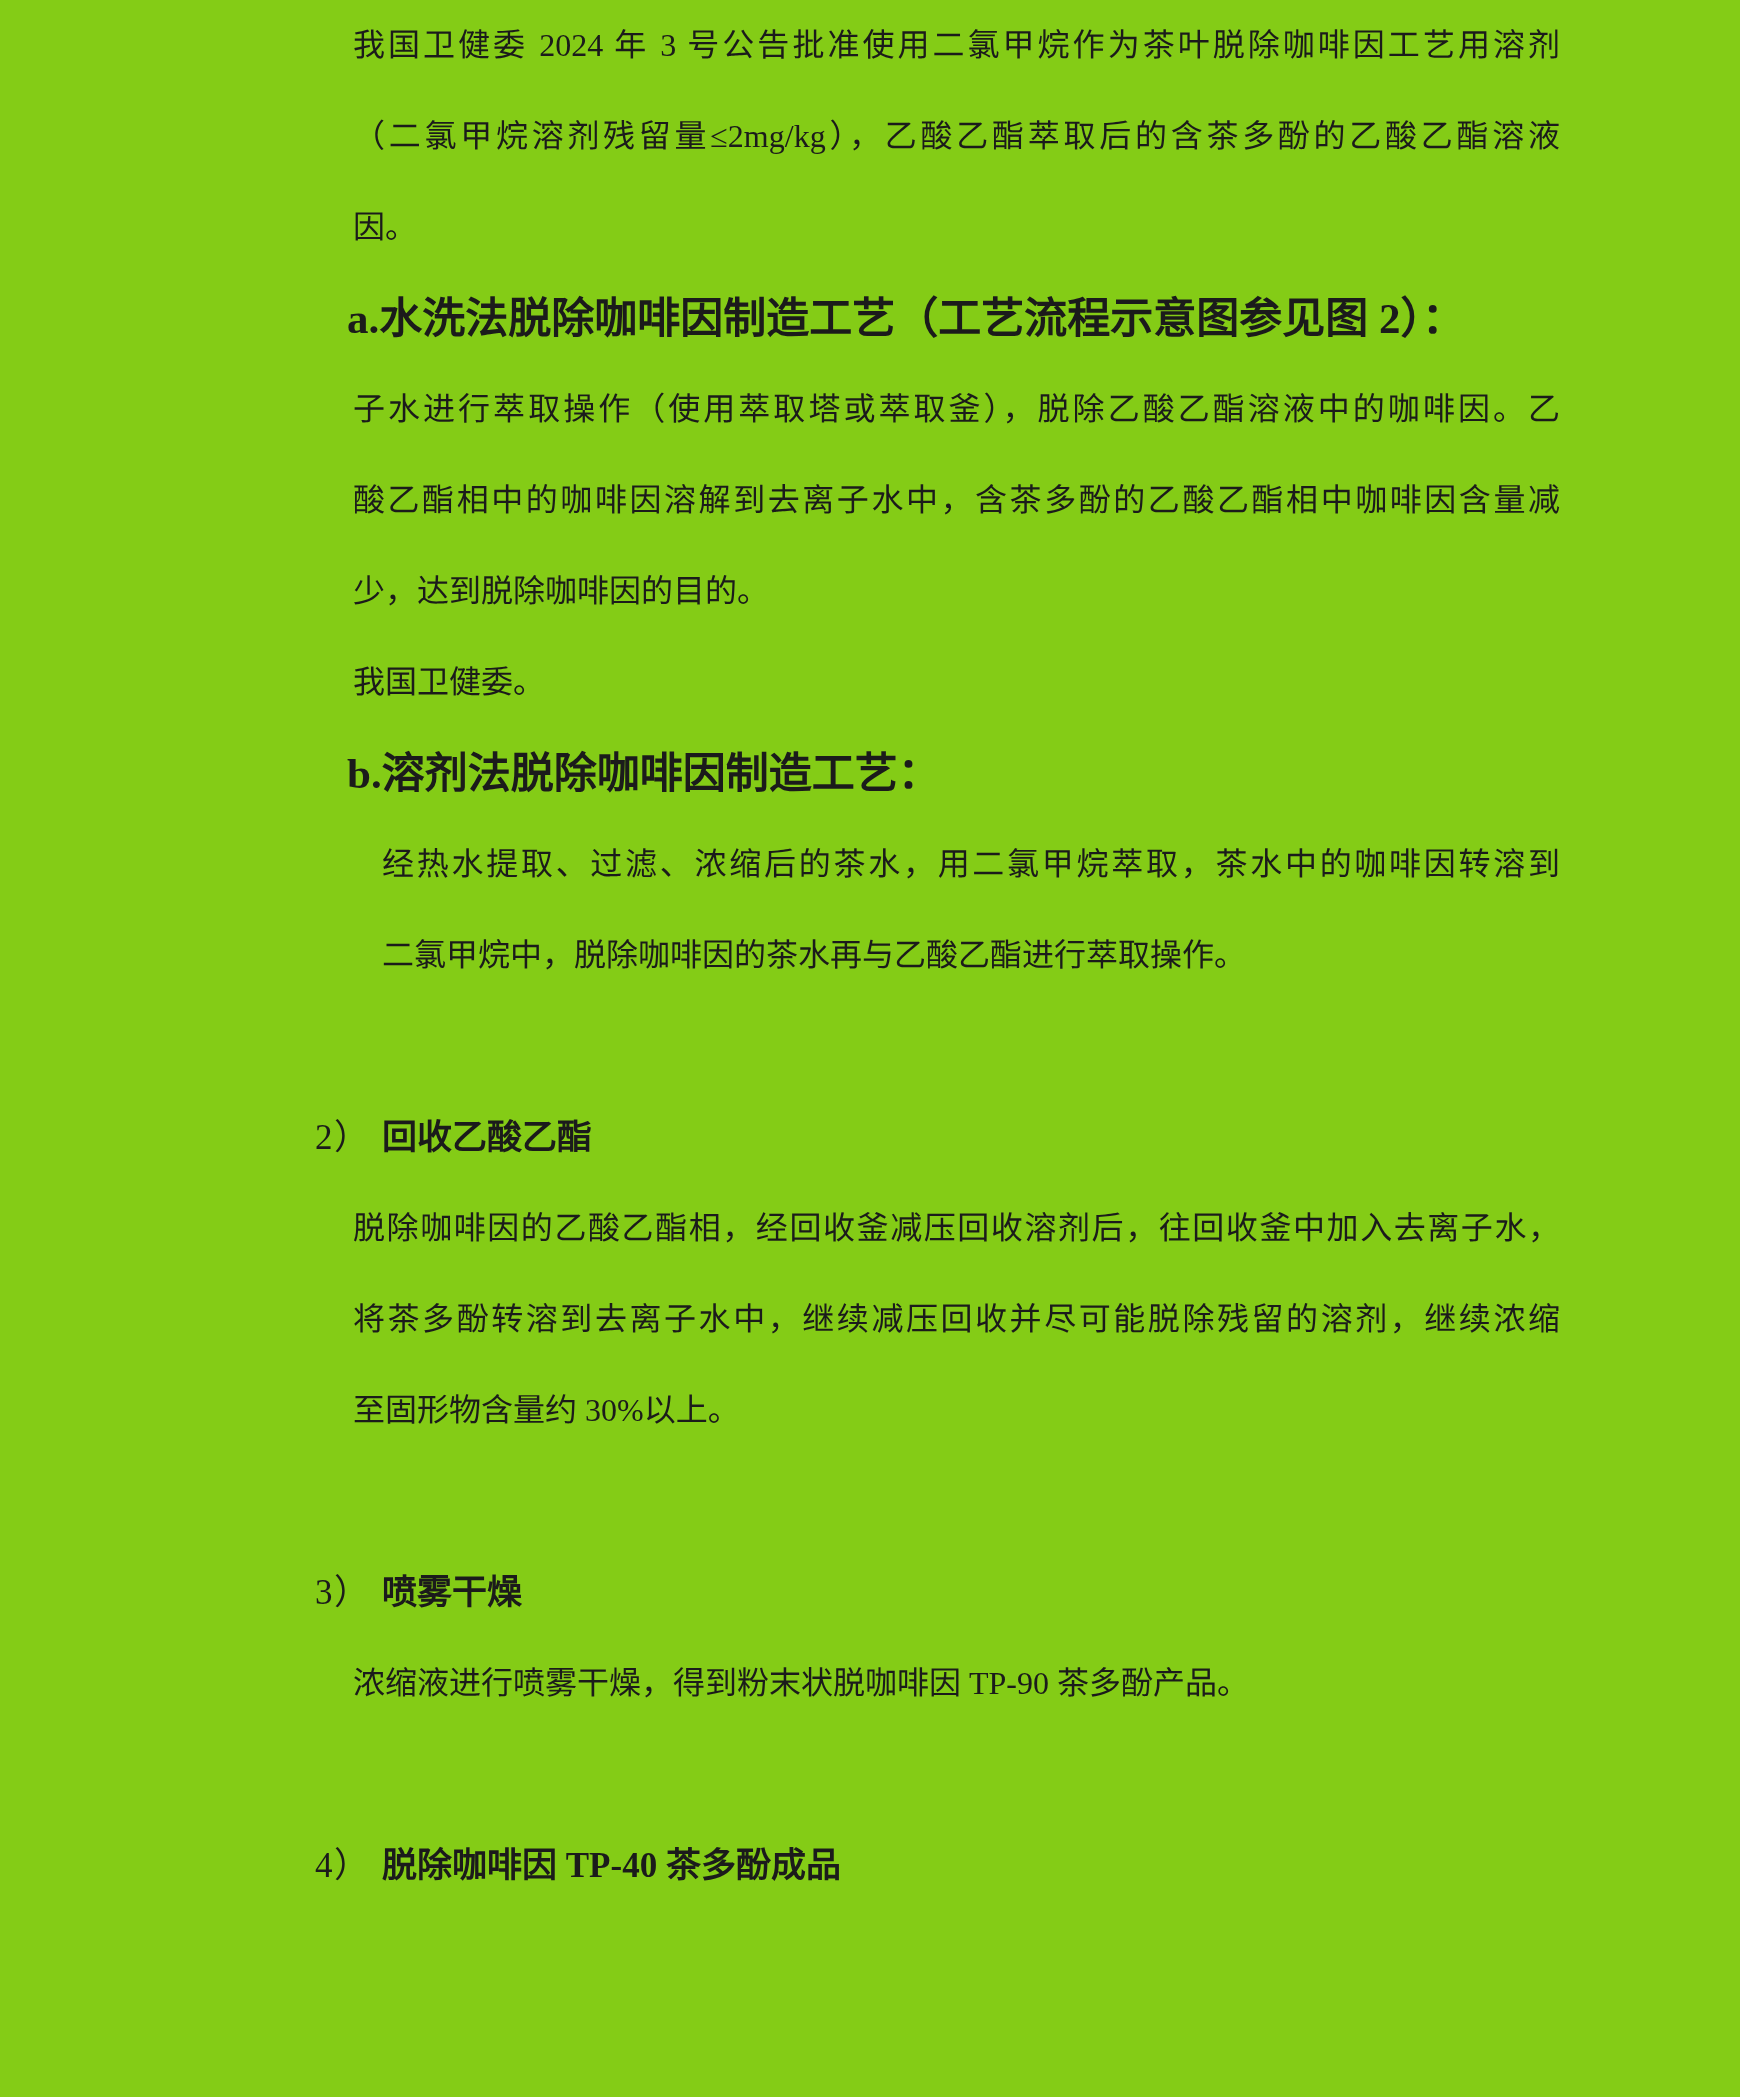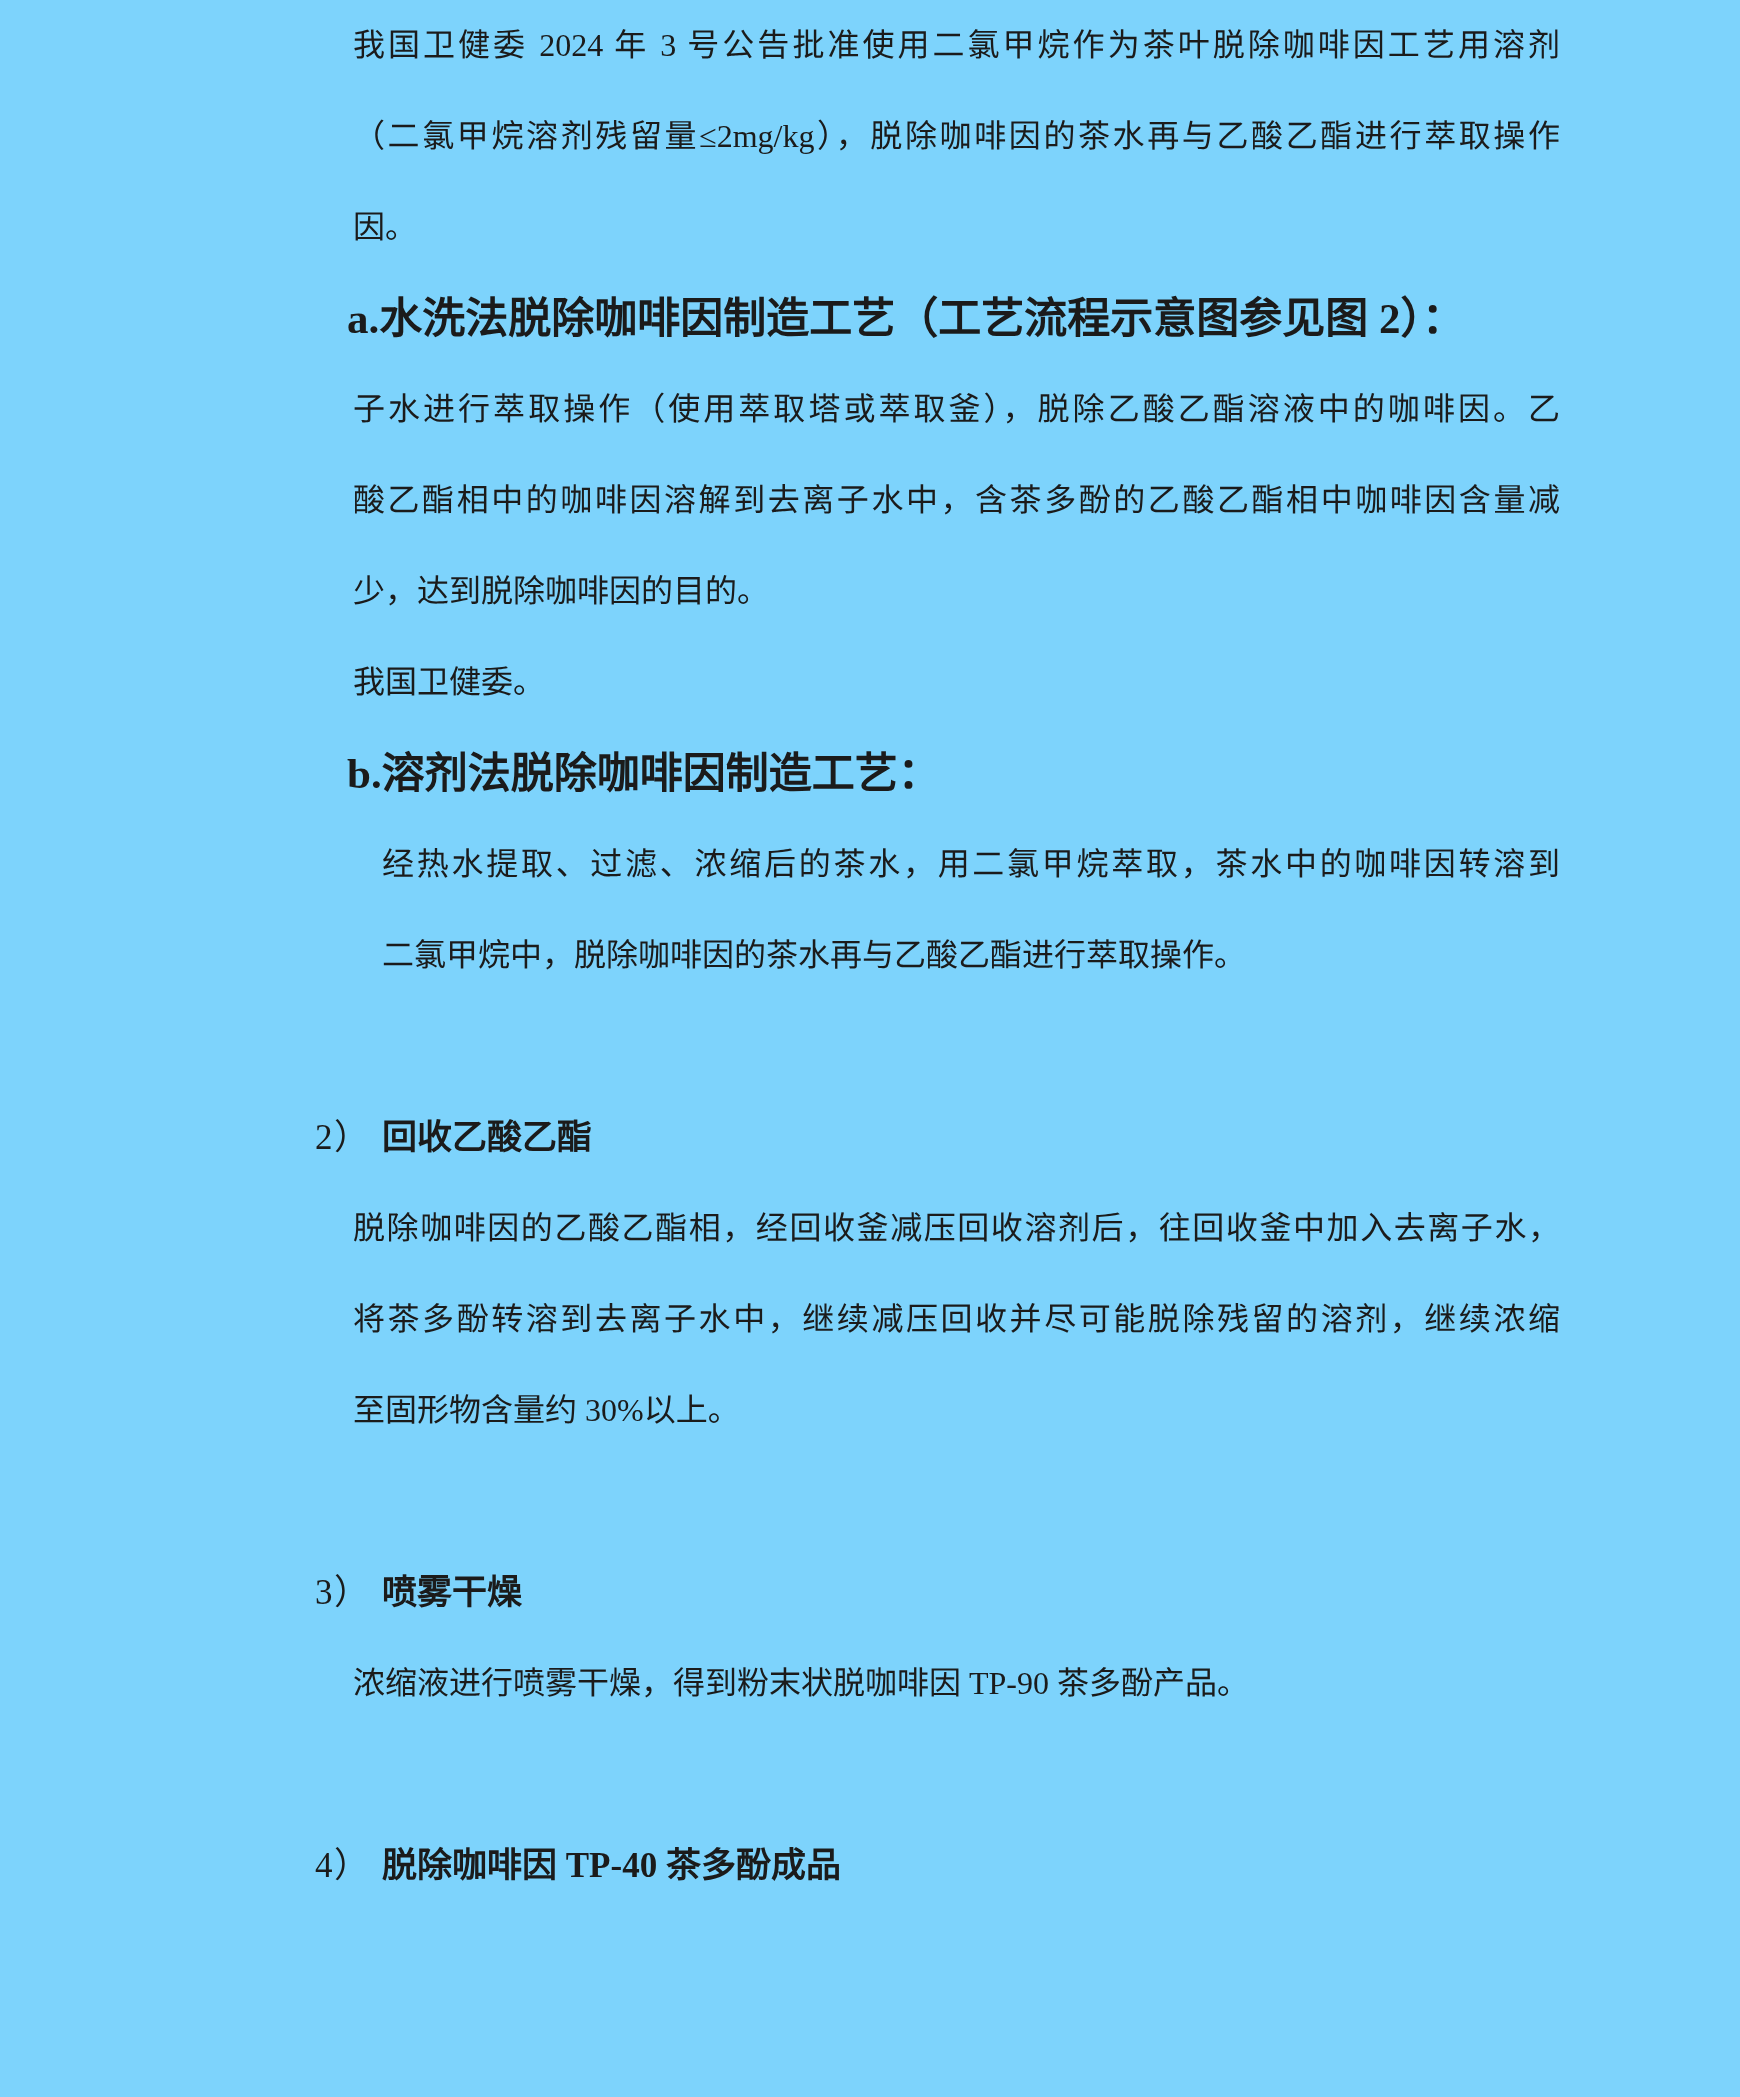--- a/index.html
+++ b/index.html
@@ -1,20 +1,20 @@
 <!DOCTYPE html>
 <html lang="zh-CN" style="font-size:13px"><head>
 <meta charset="utf-8">
 <style>
   html, body { margin: 0; padding: 0; background: #ffffff; }
   .page {
     position: relative;
     width: 1741px;
     height: 2097px;
-    background: #7dd3fc;
+    background: #84cc16;
     overflow: hidden;
     font-family: "Liberation Serif", "DejaVu Serif", serif;
     color: #1b1b1b;
   }
   .line {
     height: 91px;
     line-height: 91px;
     font-size: 32px;
     white-space: nowrap;
   }
@@ -29,21 +29,21 @@
   
   .hnum   { margin-left: 315px; width: 1245px; font-weight: 700; font-size: 35px; }
   .hnum .num { font-weight: 400; margin-right: 11.3px; letter-spacing: 1.6px; }
   .blank  {}
 </style>
 </head>
 <body>
 
 <div class="page">
   <div class="line body fill">我国卫健委 2024 年 3 号公告批准使用二氯甲烷作为茶叶脱除咖啡因工艺用溶剂</div>
-  <div class="line body fill">（二氯甲烷溶剂残留量≤2mg/kg），脱除咖啡因的茶水再与乙酸乙酯进行萃取操作</div>
+  <div class="line body fill">（二氯甲烷溶剂残留量≤2mg/kg），乙酸乙酯萃取后的含茶多酚的乙酸乙酯溶液</div>
   <div class="line body">因。</div>
   <div class="line hab">a.水洗法脱除咖啡因制造工艺（工艺流程示意图参见图 2）：</div>
   <div class="line body fill">子水进行萃取操作（使用萃取塔或萃取釜），脱除乙酸乙酯溶液中的咖啡因。乙</div>
   <div class="line body fill">酸乙酯相中的咖啡因溶解到去离子水中，含茶多酚的乙酸乙酯相中咖啡因含量减</div>
   <div class="line body">少，达到脱除咖啡因的目的。</div>
   <div class="line body">我国卫健委。</div>
   <div class="line hab">b.溶剂法脱除咖啡因制造工艺：</div>
   <div class="line body indent fill">经热水提取、过滤、浓缩后的茶水，用二氯甲烷萃取，茶水中的咖啡因转溶到</div>
   <div class="line body indent">二氯甲烷中，脱除咖啡因的茶水再与乙酸乙酯进行萃取操作。</div>
   <div class="line blank"></div>

